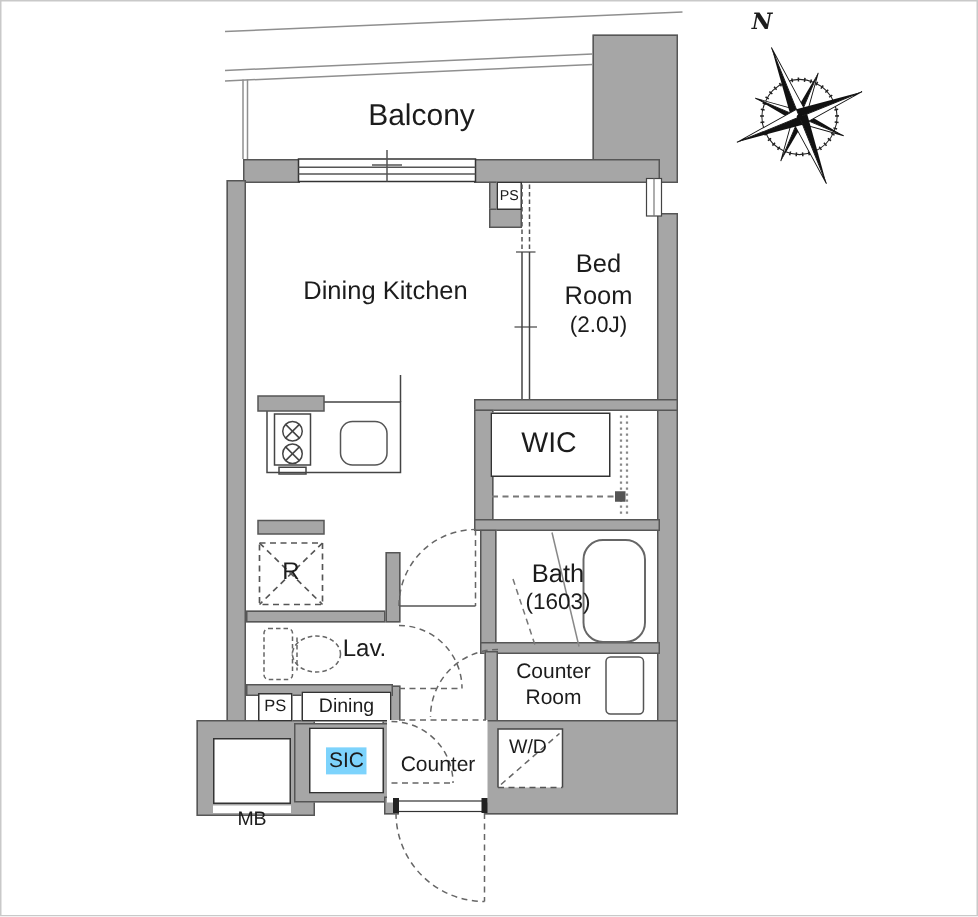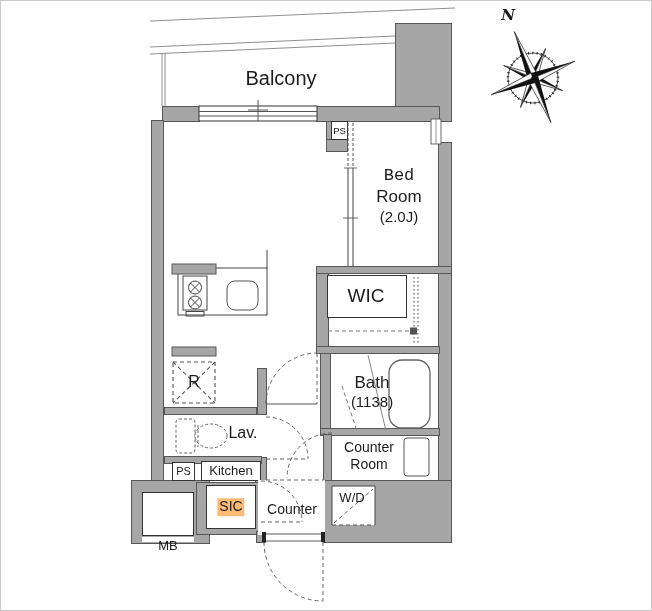--- a/index.html
+++ b/index.html
@@ -13,21 +13,21 @@
   .plain{position:absolute;background:#fff;box-sizing:border-box;}
   .room-label{
     position:absolute;transform:translate(-50%,-50%);text-align:center;
     color:#1c1c1c;white-space:nowrap;line-height:1.25;z-index:40;
   }
   .svg-overlay{position:absolute;left:0;top:0;z-index:30;pointer-events:none;}
   .interior{position:absolute;background:#fff;z-index:1;}
   .wall{z-index:10;}
   .whitebox,.plain{z-index:20;}
   .north-label{font-family:"DejaVu Serif", serif;font-style:italic;font-weight:bold;}
-  .sic-label{background:#fdba74;padding:0 2px;}
+  .sic-label{background:#7dd3fc;padding:0 2px;}
 </style>
 </head>
 <body>
 
 <div id="canvas">
 
   <div class="interior" style="left:151px;top:106px;width:301px;height:437px;"></div>
 
   <div class="wall" style="left:395px;top:23px;width:57px;height:99px;"></div>
   <div class="wall" style="left:162px;top:106px;width:38px;height:16px;"></div>
@@ -216,45 +216,46 @@
           <polygon points="533,33 538.5,78 533,78" fill="#fff" stroke="#111" stroke-width="0.6"></polygon>
         </g>
       </g>
       <circle cx="533" cy="78" r="1.8" fill="#111"></circle>
     </g>
   </svg>
 
   <div class="room-label" style="left:281px;top:78px;font-size:20px;">Balcony</div>
 
   <div class="room-label" style="left:257px;top:194px;font-size:17px;">
+    <span style="display:block;">Dining Kitchen</span>
   </div>
 
   <div class="room-label" style="left:399px;top:196px;font-size:17px;">
-    <span style="display:block;font-family:Liberation Mono, monospace;">Bed</span>
+    <span style="display:block;">Bed</span>
     <span style="display:block;">Room</span>
     <span style="display:block;font-size:15px;">(2.0J)</span>
   </div>
 
   <div class="room-label" style="left:366px;top:296px;font-size:19px;">WIC</div>
 
   <div class="room-label" style="left:372px;top:392px;font-size:17px;">
     <span style="display:block;">Bath</span>
-    <span style="display:block;font-size:15px;">(1138)</span>
+    <span style="display:block;font-size:15px;">(1603)</span>
   </div>
 
   <div class="room-label" style="left:369px;top:456px;font-size:14px;line-height:1.2;">
     <span style="display:block;">Counter</span>
     <span style="display:block;">Room</span>
   </div>
 
   <div class="room-label" style="left:352px;top:498px;font-size:13px;">W/D</div>
 
   <div class="room-label" style="left:243px;top:433px;font-size:16px;">Lav.</div>
 
-  <div class="room-label" style="left:231px;top:471px;font-size:13px;">Kitchen</div>
+  <div class="room-label" style="left:231px;top:471px;font-size:13px;">Dining</div>
 
   <div class="room-label" style="left:339.5px;top:130.5px;font-size:9.5px;">PS</div>
 
   <div class="room-label" style="left:183.5px;top:471.5px;font-size:11px;">PS</div>
 
   <div class="room-label" style="left:194px;top:382px;font-size:16px;">R</div>
 
   <div class="room-label" style="left:168px;top:514px;font-size:13px;margin-top:32px;">MB</div>
 
   <div class="room-label sic-label" style="left:231px;top:507px;font-size:14px;">SIC</div>

